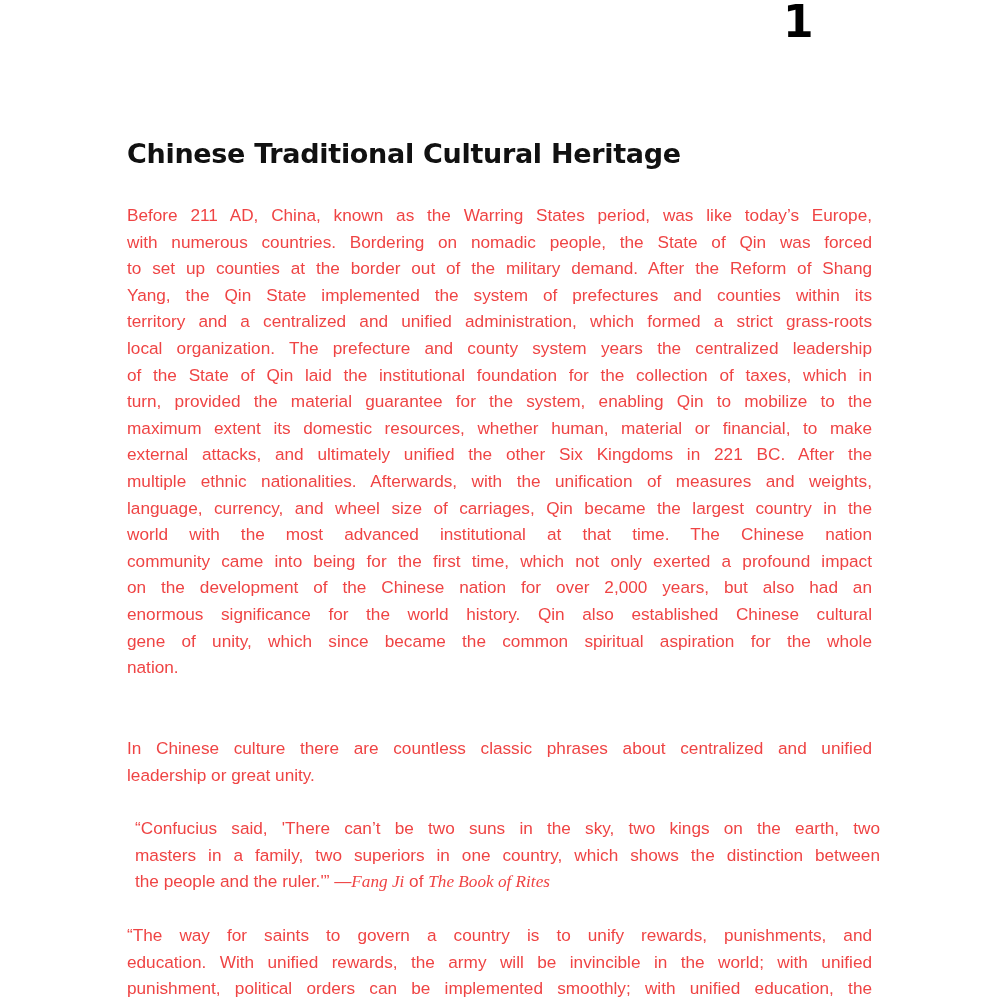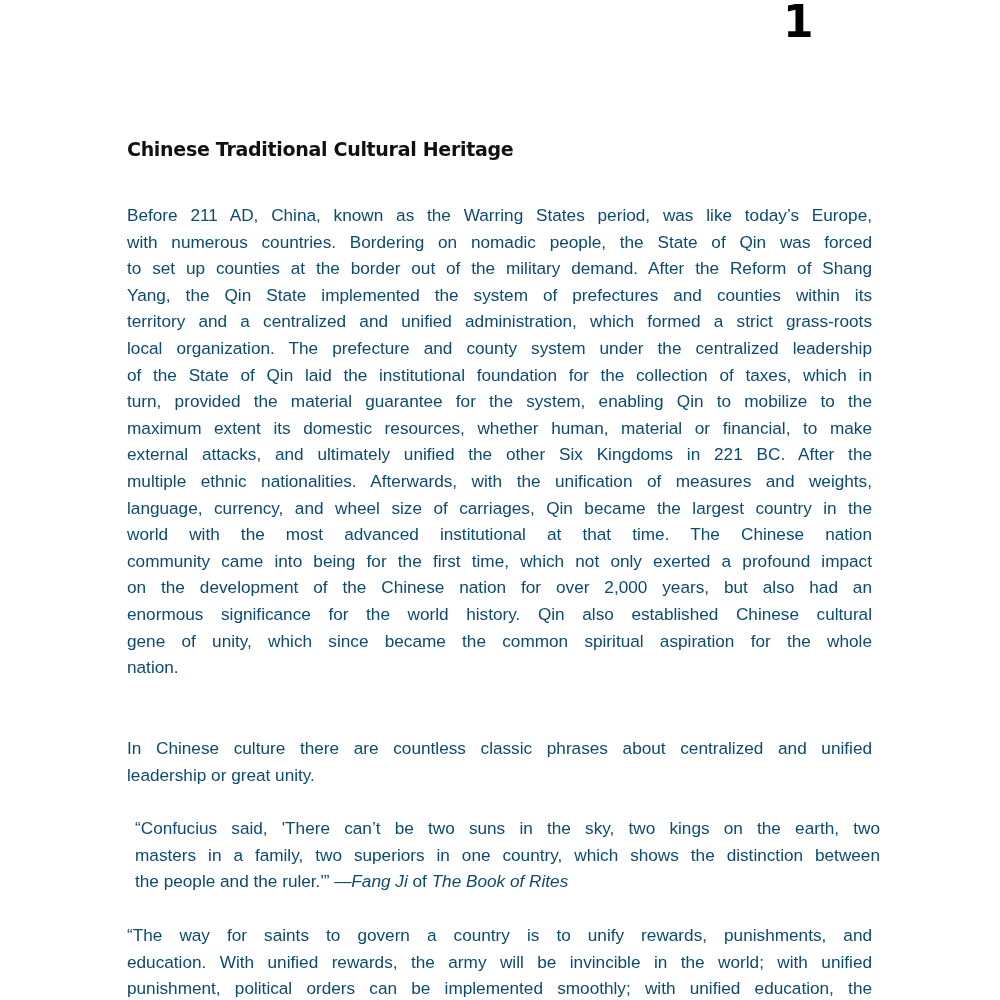--- a/index.html
+++ b/index.html
@@ -24,65 +24,65 @@
       font-size: 44px;
       line-height: 44px;
       color: #000;
     }
     .title {
       position: absolute;
       top: 138px;
       left: 127px;
       font-family: "DejaVu Sans", sans-serif;
       font-weight: bold;
-      font-size: 19px;
+      font-size: 27px;
       letter-spacing: -0.3px;
       color: #111;
       white-space: nowrap;
     }
     .body-block {
       position: absolute;
       left: 127px;
       width: 745px;
       font-family: "Liberation Sans", "DejaVu Sans", sans-serif;
       font-size: 17.2px;
-      color: #0c4a6e;
+      color: #ef4444;
     }
     .line {
       display: block;
       height: 26.6px;
       line-height: 26.6px;
       white-space: nowrap;
       text-align: justify;
       text-align-last: justify;
       overflow: hidden;
     }
     .line.last {
       text-align-last: left;
     }
     .p1 { top: 202px; }
     .p2 { top: 735px; }
     .p3 { top: 815px; margin-left: 8px; }
     .p4 { top: 922px; }
-    .line span.italic { font-style: italic; }
+    .line span.italic { font-style: italic; font-family: Liberation Serif, serif; }
   </style>
 </head>
 <body>
 
 <div class="page-number">1</div>
 
 <h1 class="title" style="margin:0;">Chinese Traditional Cultural Heritage</h1>
 
 <div class="body-block p1">
   <span class="line">Before 211 AD, China, known as the Warring States period, was like today’s Europe,</span>
   <span class="line">with numerous countries. Bordering on nomadic people, the State of Qin was forced</span>
   <span class="line">to set up counties at the border out of the military demand. After the Reform of Shang</span>
   <span class="line">Yang, the Qin State implemented the system of prefectures and counties within its</span>
   <span class="line">territory and a centralized and unified administration, which formed a strict grass-roots</span>
-  <span class="line">local organization. The prefecture and county system under the centralized leadership</span>
+  <span class="line">local organization. The prefecture and county system years the centralized leadership</span>
   <span class="line">of the State of Qin laid the institutional foundation for the collection of taxes, which in</span>
   <span class="line">turn, provided the material guarantee for the system, enabling Qin to mobilize to the</span>
   <span class="line">maximum extent its domestic resources, whether human, material or financial, to make</span>
   <span class="line">external attacks, and ultimately unified the other Six Kingdoms in 221 BC. After the</span>
   <span class="line">multiple ethnic nationalities. Afterwards, with the unification of measures and weights,</span>
   <span class="line">language, currency, and wheel size of carriages, Qin became the largest country in the</span>
   <span class="line">world with the most advanced institutional at that time. The Chinese nation</span>
   <span class="line">community came into being for the first time, which not only exerted a profound impact</span>
   <span class="line">on the development of the Chinese nation for over 2,000 years, but also had an</span>
   <span class="line">enormous significance for the world history. Qin also established Chinese cultural</span>

